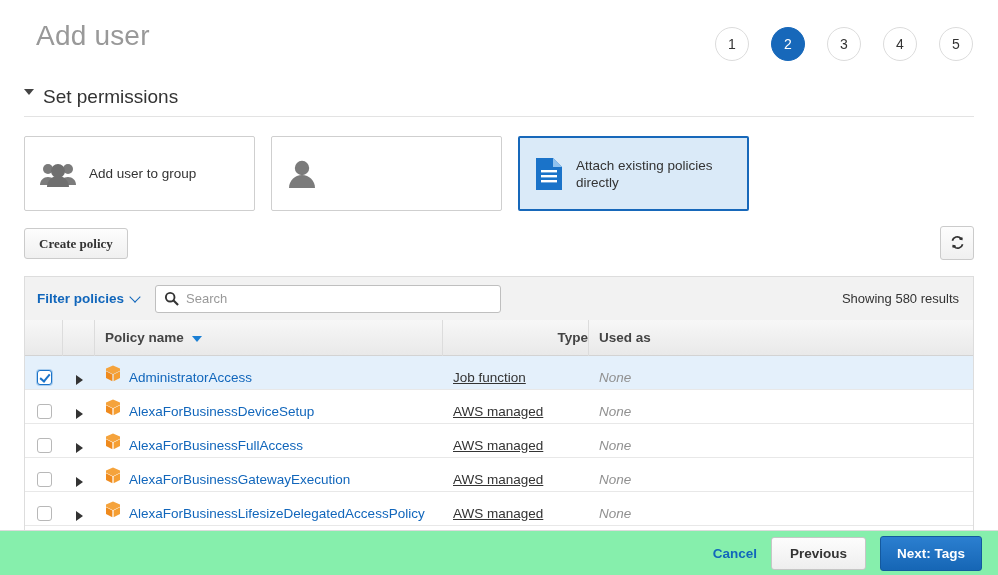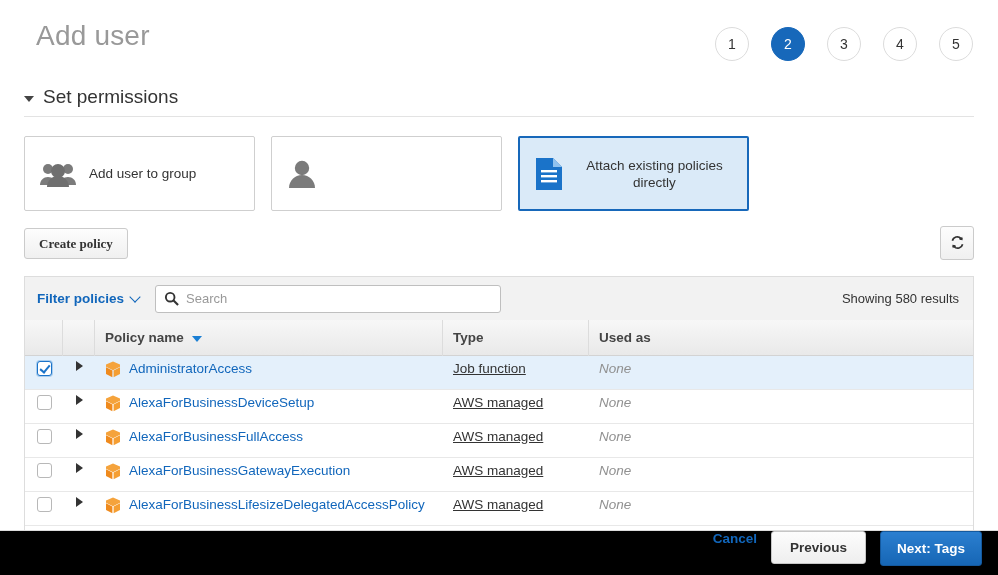--- a/index.html
+++ b/index.html
@@ -49,21 +49,21 @@
     background: #1768ba;
     border-color: #1768ba;
     color: #fff;
   }
 
   
   .section {
     margin: 0 24px;
   }
   .section-head {
-    display: flex; align-items: center;
+    display: flex; align-items: flex-start;
     gap: 9px;
     padding-bottom: 8px;
     border-bottom: 1px solid #e3e3e3;
   }
   .caret-down {
     width: 0; height: 0;
     border-left: 5px solid transparent;
     border-right: 5px solid transparent;
     border-top: 6px solid #444;
     margin-top: 3px;
@@ -86,21 +86,20 @@
     background: #fff;
     border-radius: 2px;
     display: flex; align-items: center;
     padding: 0 14px;
     gap: 12px;
     cursor: pointer;
   }
   .card.selected {
     border: 2px solid #1768ba;
     background: #daeaf8;
-    text-align: center;
   }
   .card-label {
     font-size: 13.5px;
     color: #333;
     line-height: 17px;
   }
   .icon-people svg, .icon-person svg, .icon-doc svg { display: block; }
 
   
   .toolrow {
@@ -203,41 +202,41 @@
     font-weight: bold;
     color: #444;
     height: 36px;
     display: flex; align-items: center;
     border-right: 1px solid #dcdcdc;
     padding-left: 10px;
   }
   .th.c-check { width: 38px; padding: 0; }
   .th.c-exp   { width: 32px; padding: 0; }
   .th.c-name  { width: 348px; }
-  .th.c-type  { width: 146px; }
+  .th.c-type  { width: 146px; justify-content: flex-end; }
   .th.c-used  { width: 384px; border-right: none; }
   .sort-caret {
     width: 0; height: 0;
     border-left: 5px solid transparent;
     border-right: 5px solid transparent;
     border-top: 6px solid #1a7fd4;
     margin-left: 8px; margin-top: 2px;
   }
 
   .row {
     display: flex;
     height: 34px;
     align-items: center;
     border-bottom: 1px solid #e8e8e8;
     background: #fff;
   }
   .row.selected { background: #e4f0fb; }
   .cell {
     height: 24px;
-    display: flex; align-items: flex-start;
+    display: flex; align-items: flex-end;
     font-size: 13.5px;
     color: #333;
   }
   .cell.c-check { width: 38px; justify-content: center; }
   .cell.c-exp   { width: 32px; justify-content: center; }
   .cell.c-name  { width: 348px; gap: 8px; padding-left: 10px; }
   .cell.c-type  { width: 146px; padding-left: 10px; text-decoration: underline; }
   .cell.c-used  { width: 384px; padding-left: 10px; font-style: italic; color: #909090; }
 
   .cbox {
@@ -271,23 +270,23 @@
     color: #1166bb;
     font-size: 13.5px;
     cursor: pointer;
   }
 
   
   .footer {
     position: absolute;
     left: 0; bottom: 0;
     width: 998px; height: 45px;
-    background: #000000;
+    background: #86efac;
     border-top: 1px solid #dcdcdc;
-    display: flex; align-items: flex-start; justify-content: flex-end;
+    display: flex; align-items: center; justify-content: flex-end;
     padding-right: 16px;
     gap: 14px;
   }
   .link-cancel {
     color: #1166bb;
     font-size: 13.5px;
     font-weight: bold;
     cursor: pointer;
   }
   .btn-prev {

